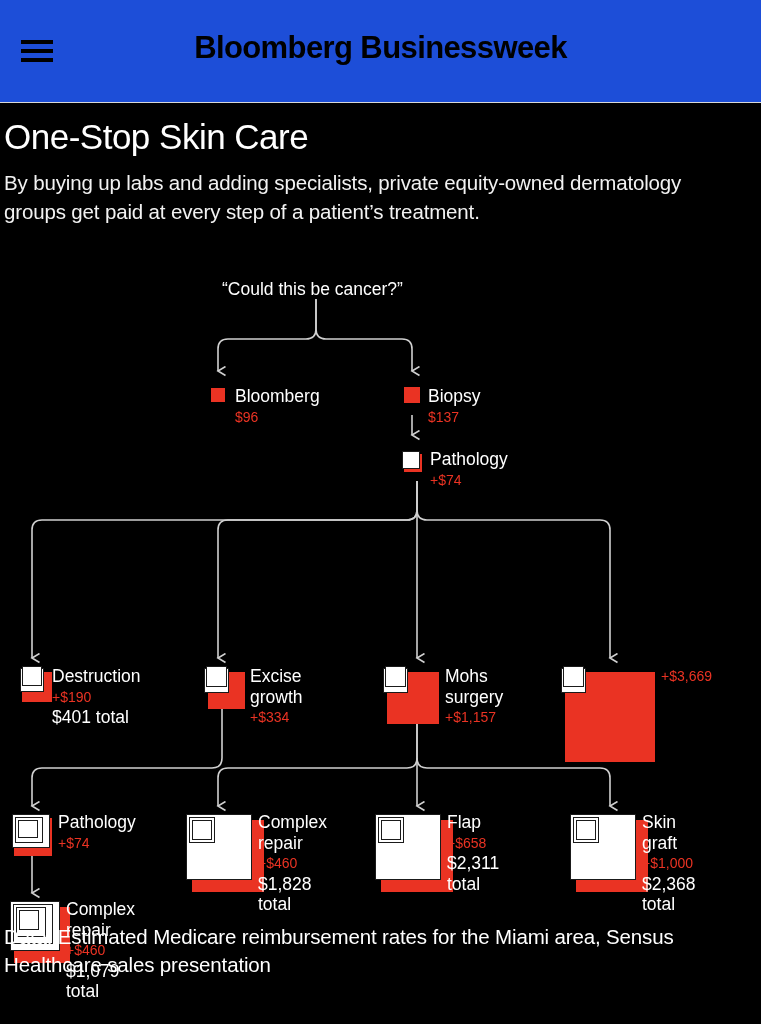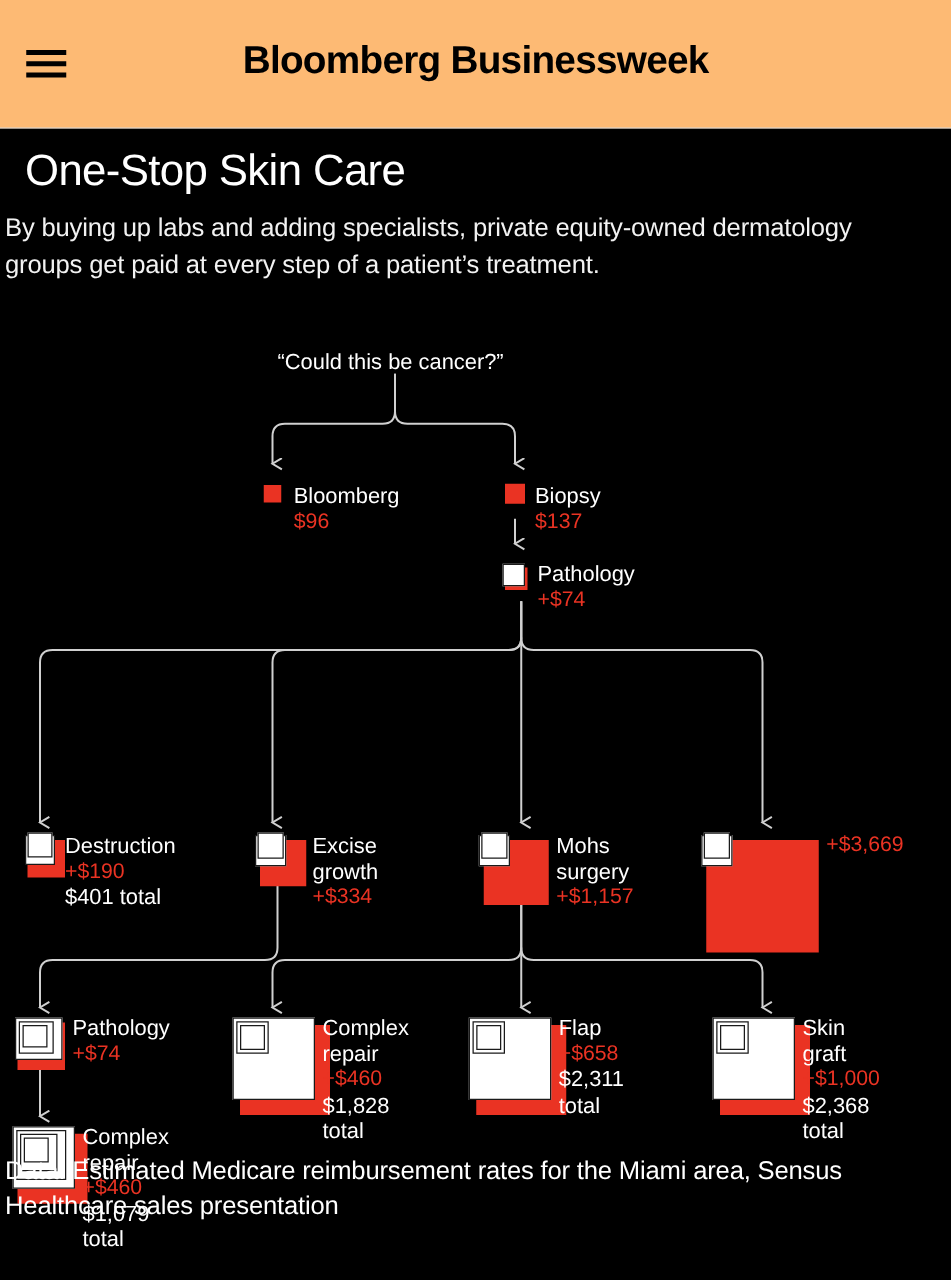--- a/index.html
+++ b/index.html
@@ -9,21 +9,21 @@
     height: 1024px;
     background: #000;
     font-family: "Liberation Sans", sans-serif;
     overflow: hidden;
   }
 
   
   #nav-bar {
     position: absolute; left: 0; top: 0;
     width: 761px; height: 103px;
-    background: #fdba74;
+    background: #1d4ed8;
     border-bottom: 1px solid #d9d9d9;
   }
   #menu-button {
     position: absolute; left: 20px; top: 38px;
     width: 34px; height: 26px;
     display: flex; flex-direction: column; justify-content: space-between;
     padding: 2px 1px;
     cursor: pointer;
   }
   #menu-button span { display: block; height: 4px; background: #000; border-radius: 0; }
@@ -40,21 +40,20 @@
   
   #article {
     position: absolute; left: 0; top: 103px;
     width: 761px; height: 921px;
     background: #000; color: #fff;
   }
   #headline {
     position: absolute; left: 4px; top: 14px;
     font-size: 35px; font-weight: 400; color: #ffffff;
     letter-spacing: -0.5px;
-    margin-left: 16px;
   }
   #dek {
     position: absolute; left: 4px; top: 65px; width: 730px;
     font-size: 20.5px; line-height: 29px; color: #f2f2f2;
     letter-spacing: -0.15px;
   }
 
   
   #graphic {
     position: absolute; left: 0; top: 150px;
@@ -68,21 +67,21 @@
     font-size: 17.5px; color: #ffffff; white-space: nowrap;
   }
 
   
   .node { position: absolute; }
   .node-icon { position: absolute; left: 0; top: 0; }
   .node-text { position: absolute; }
   .node-label {
     font-size: 17.5px; line-height: 20.5px; color: #ffffff; white-space: pre-line;
   }
-  .node-cost  { font-size: 17px; line-height: 20.5px; color: #ea3323; }
+  .node-cost  { font-size: 14px; line-height: 20.5px; color: #ea3323; }
   .node-total { font-size: 17.5px; line-height: 20.5px; color: #ffffff; }
 
   
   .red-block { position: absolute; background: #ea3323; }
   .white-card {
     position: absolute; background: #ffffff;
     border: 1.5px solid #1a1a1a;
   }
   .plain-red { position: absolute; background: #ea3323; }
 

